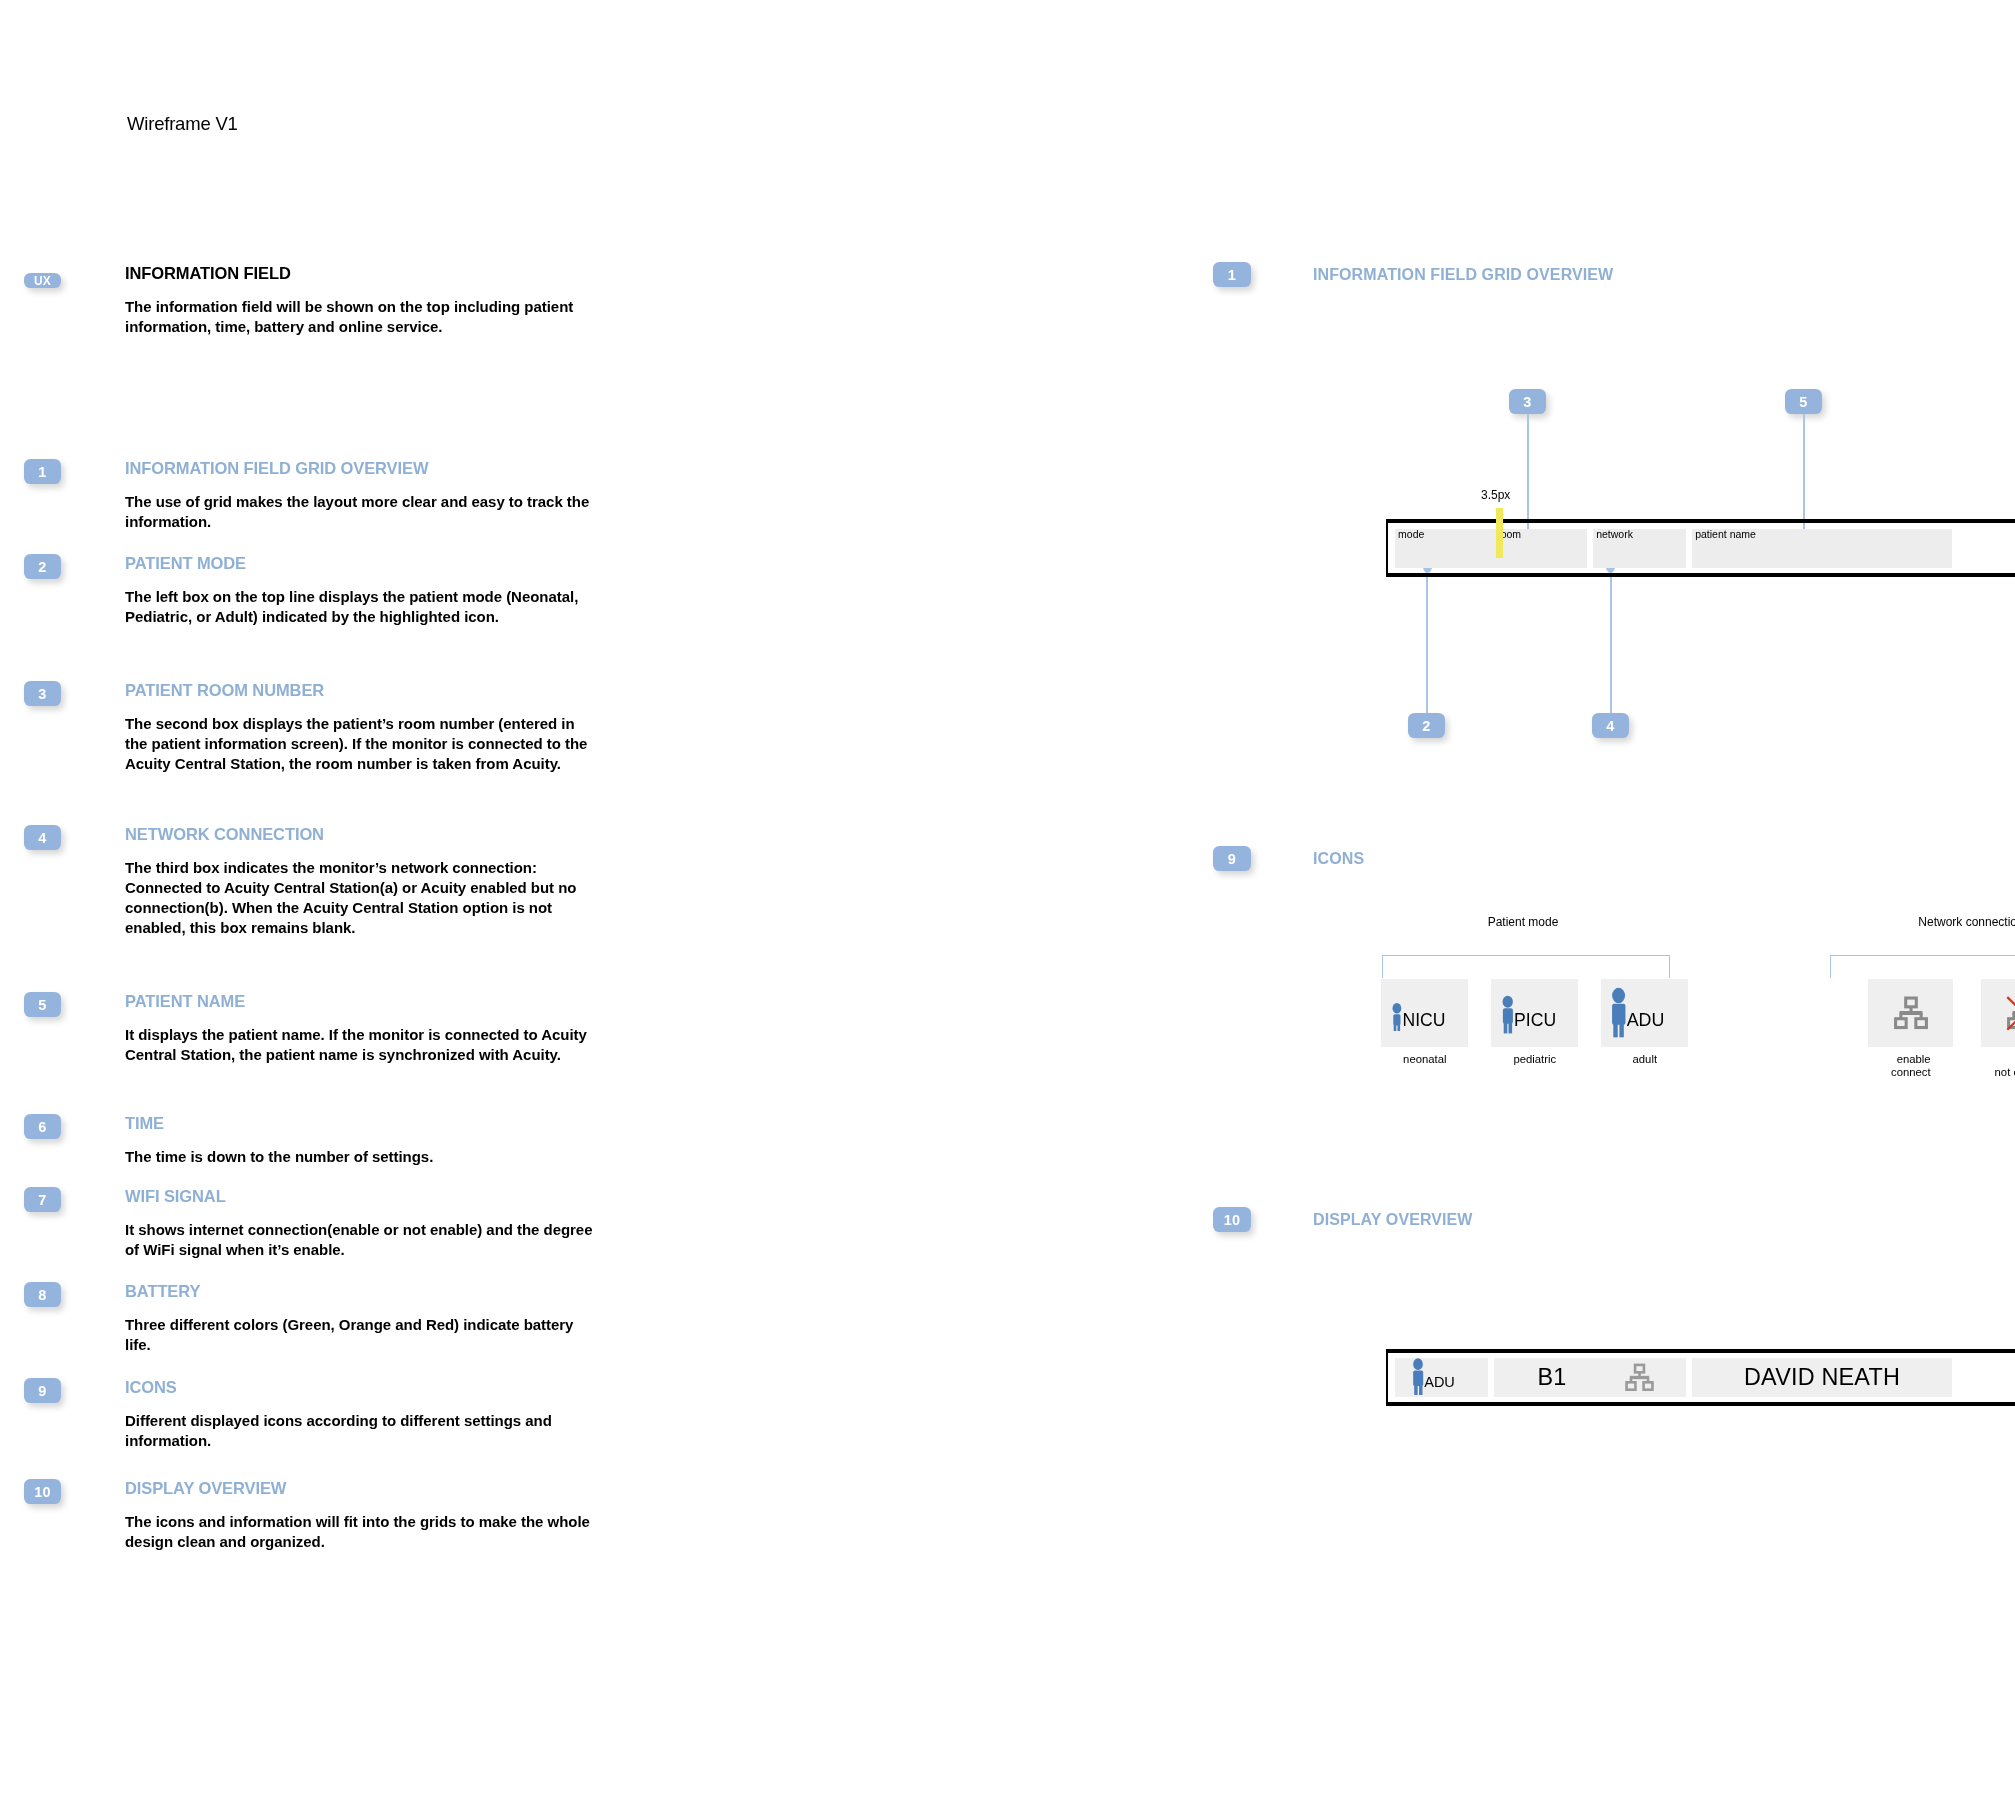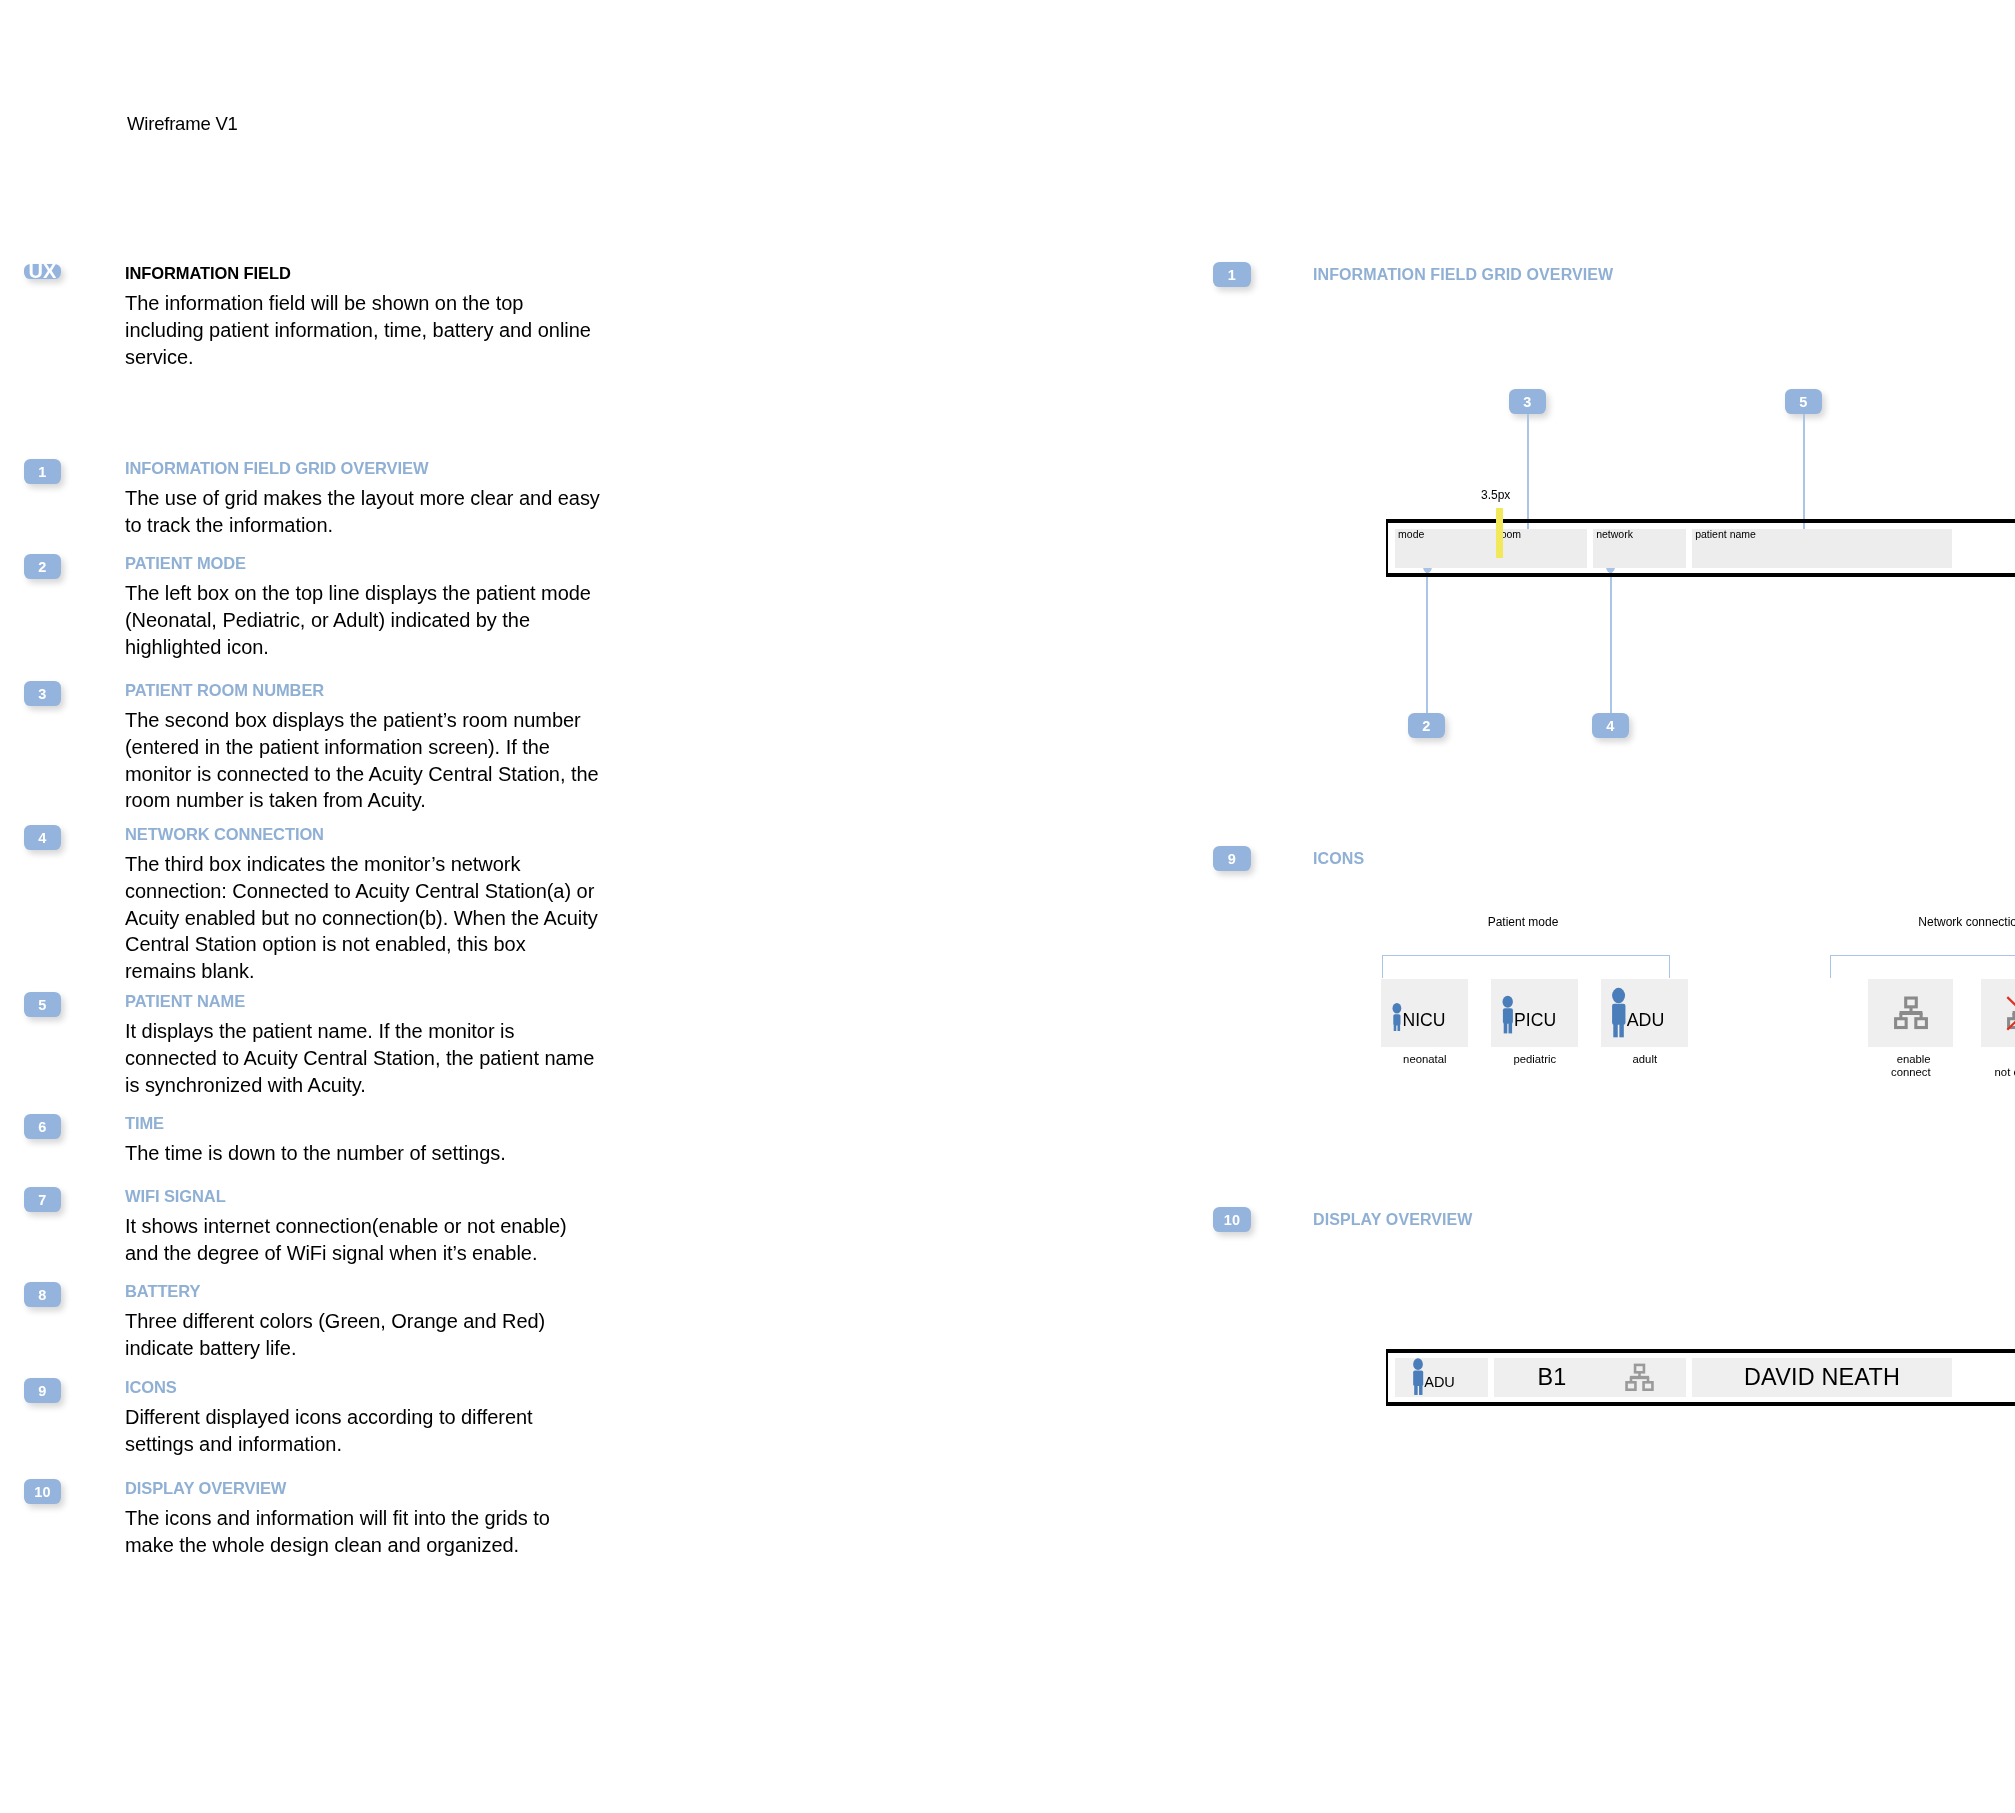--- a/index.html
+++ b/index.html
@@ -16,32 +16,32 @@
   
   #doc-title{left:127px;top:113px;font-size:18.5px;font-weight:normal;letter-spacing:-0.2px;}
 
   
   .badge{
     background:#94b4dd;color:#fff;border-radius:6.4px;
     display:flex;align-items:center;justify-content:center;
     font-weight:bold;letter-spacing:0.2px;
     box-shadow:3.2px 4px 6.4px rgba(0,0,0,0.16);
   }
-  .badge-ux{width:37px;height:15px;font-size:20px;}
+  .badge-ux{width:37px;height:15px;font-size:12px;margin-top:9px;}
   .badge-num{width:37px;height:25px;font-size:14.5px;}
   .badge-sec{width:38px;height:25px;font-size:14.5px;}
 
   
   #left-col{left:0;top:0;width:645px;height:1814px;}
   .entry{position:absolute;}
   .entry .badge{position:absolute;left:24px;}
   .entry .etext{position:absolute;left:125px;width:476px;}
   .etitle{font-size:16.5px;font-weight:bold;letter-spacing:-0.1px;line-height:1.12;}
   .etitle.blue{color:#8fb0d4;}
-  .ebody{font-size:20px;line-height:1.33;letter-spacing:-0.04px;margin-top:8px;}
+  .ebody{font-size:15px;line-height:1.33;letter-spacing:-0.04px;margin-top:15px;font-weight:bold;}
 
   
   .sec-head{position:absolute;display:flex;align-items:center;}
   .sec-head .sec-title{
     margin-left:62px;color:#8fb0d4;font-size:16px;font-weight:bold;letter-spacing:0.1px;
   }
 
   
   #grid-diagram{left:1386px;top:519px;width:1523px;height:58px;}
   .gframe{

